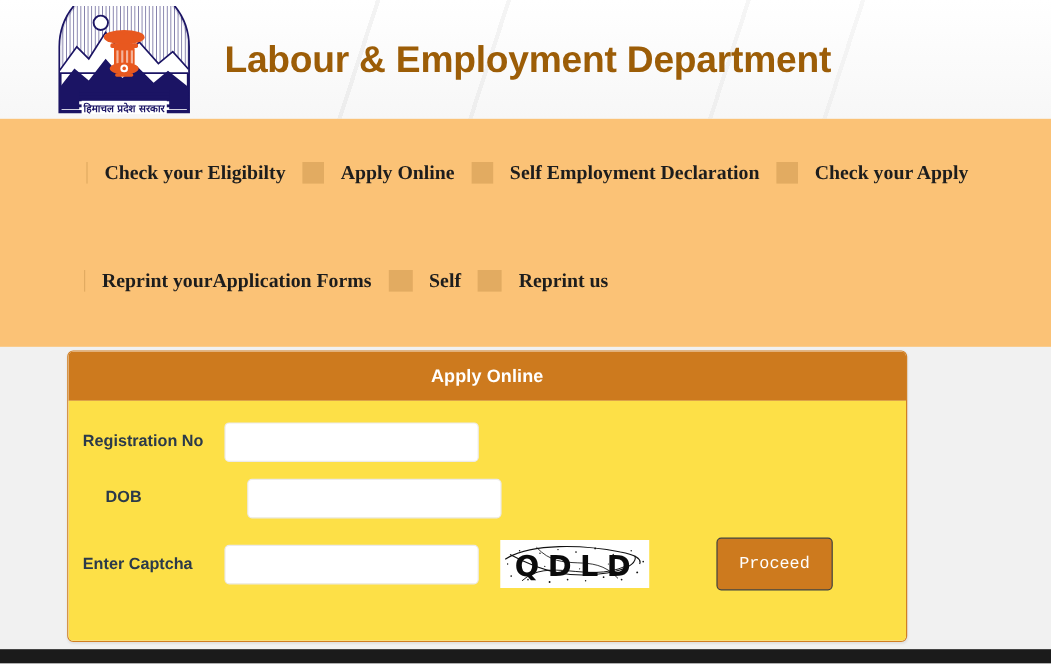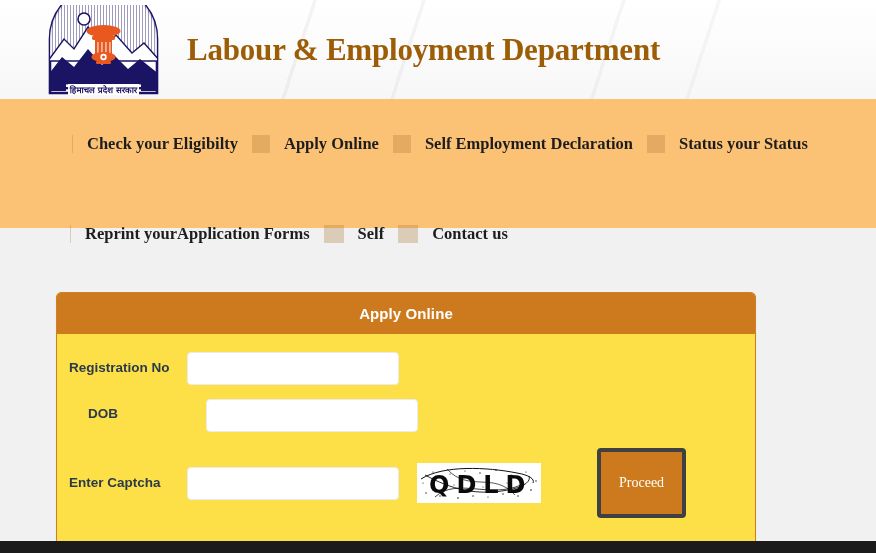--- a/index.html
+++ b/index.html
@@ -47,32 +47,32 @@
     height: 90px;
     display: flex;
     align-items: flex-start;
     justify-content: flex-start;
   }
   .emblem { display:block; }
   .site-title {
     position: relative;
     z-index: 2;
     margin-left: 20px;
-    font-family: Liberation Serif, serif;
+    font-family: Liberation Sans, sans-serif;
     font-size: 31px;
     font-weight: bold;
     color: #9c5d07;
     letter-spacing: -0.2px;
     white-space: nowrap;
   }
 
   
   .main-nav {
     background: #fbc276;
-    height: 129px;
+    height: 190px;
     position: relative;
     padding: 0;
   }
   .nav-row {
     position: absolute;
     left: 0;
     right: 0;
     display: flex;
     align-items: center;
   }
@@ -165,25 +165,25 @@
     width: 124px;
     height: 40px;
     flex: 0 0 124px;
     background: #ffffff;
     display: block;
   }
   .proceed-btn {
     margin-left: 56px;
     background: #cd7a1e;
     color: #ffffff;
-    border: 4px solid #404040;
+    border: 1px solid #404040;
     border-radius: 4px;
     font-size: 14px;
-    font-family: Liberation Serif, serif;
-    padding: 24px 18px;
+    font-family: Liberation Mono, monospace;
+    padding: 14px 18px;
     cursor: pointer;
     line-height: 1;
   }
 
   
   .site-footer {
     position: absolute;
     left: 0;
     right: 0;
     bottom: 0;
@@ -256,30 +256,30 @@
 <nav class="main-nav">
 
   <div class="nav-row row1">
     <span class="nav-sep"></span>
     <a class="nav-link" href="#">Check your Eligibilty</a>
     <span class="nav-sep nav-gap-a"></span>
     <a class="nav-link" href="#">Apply Online</a>
     <span class="nav-sep nav-gap-a"></span>
     <a class="nav-link" href="#">Self Employment Declaration</a>
     <span class="nav-sep nav-gap-a"></span>
-    <a class="nav-link" href="#">Status your Status</a>
+    <a class="nav-link" href="#">Check your Apply</a>
   </div>
 
   <div class="nav-row row2">
     <span class="nav-sep"></span>
     <a class="nav-link" href="#">Reprint yourApplication Forms</a>
     <span class="nav-sep nav-gap-b"></span>
     <a class="nav-link" href="#">Self</a>
     <span class="nav-sep nav-gap-b"></span>
-    <a class="nav-link" href="#">Contact us</a>
+    <a class="nav-link" href="#">Reprint us</a>
   </div>
 
 </nav>
 
 <section class="panel">
 
   <div class="panel-heading">Apply Online</div>
 
   <div class="panel-body">
 

